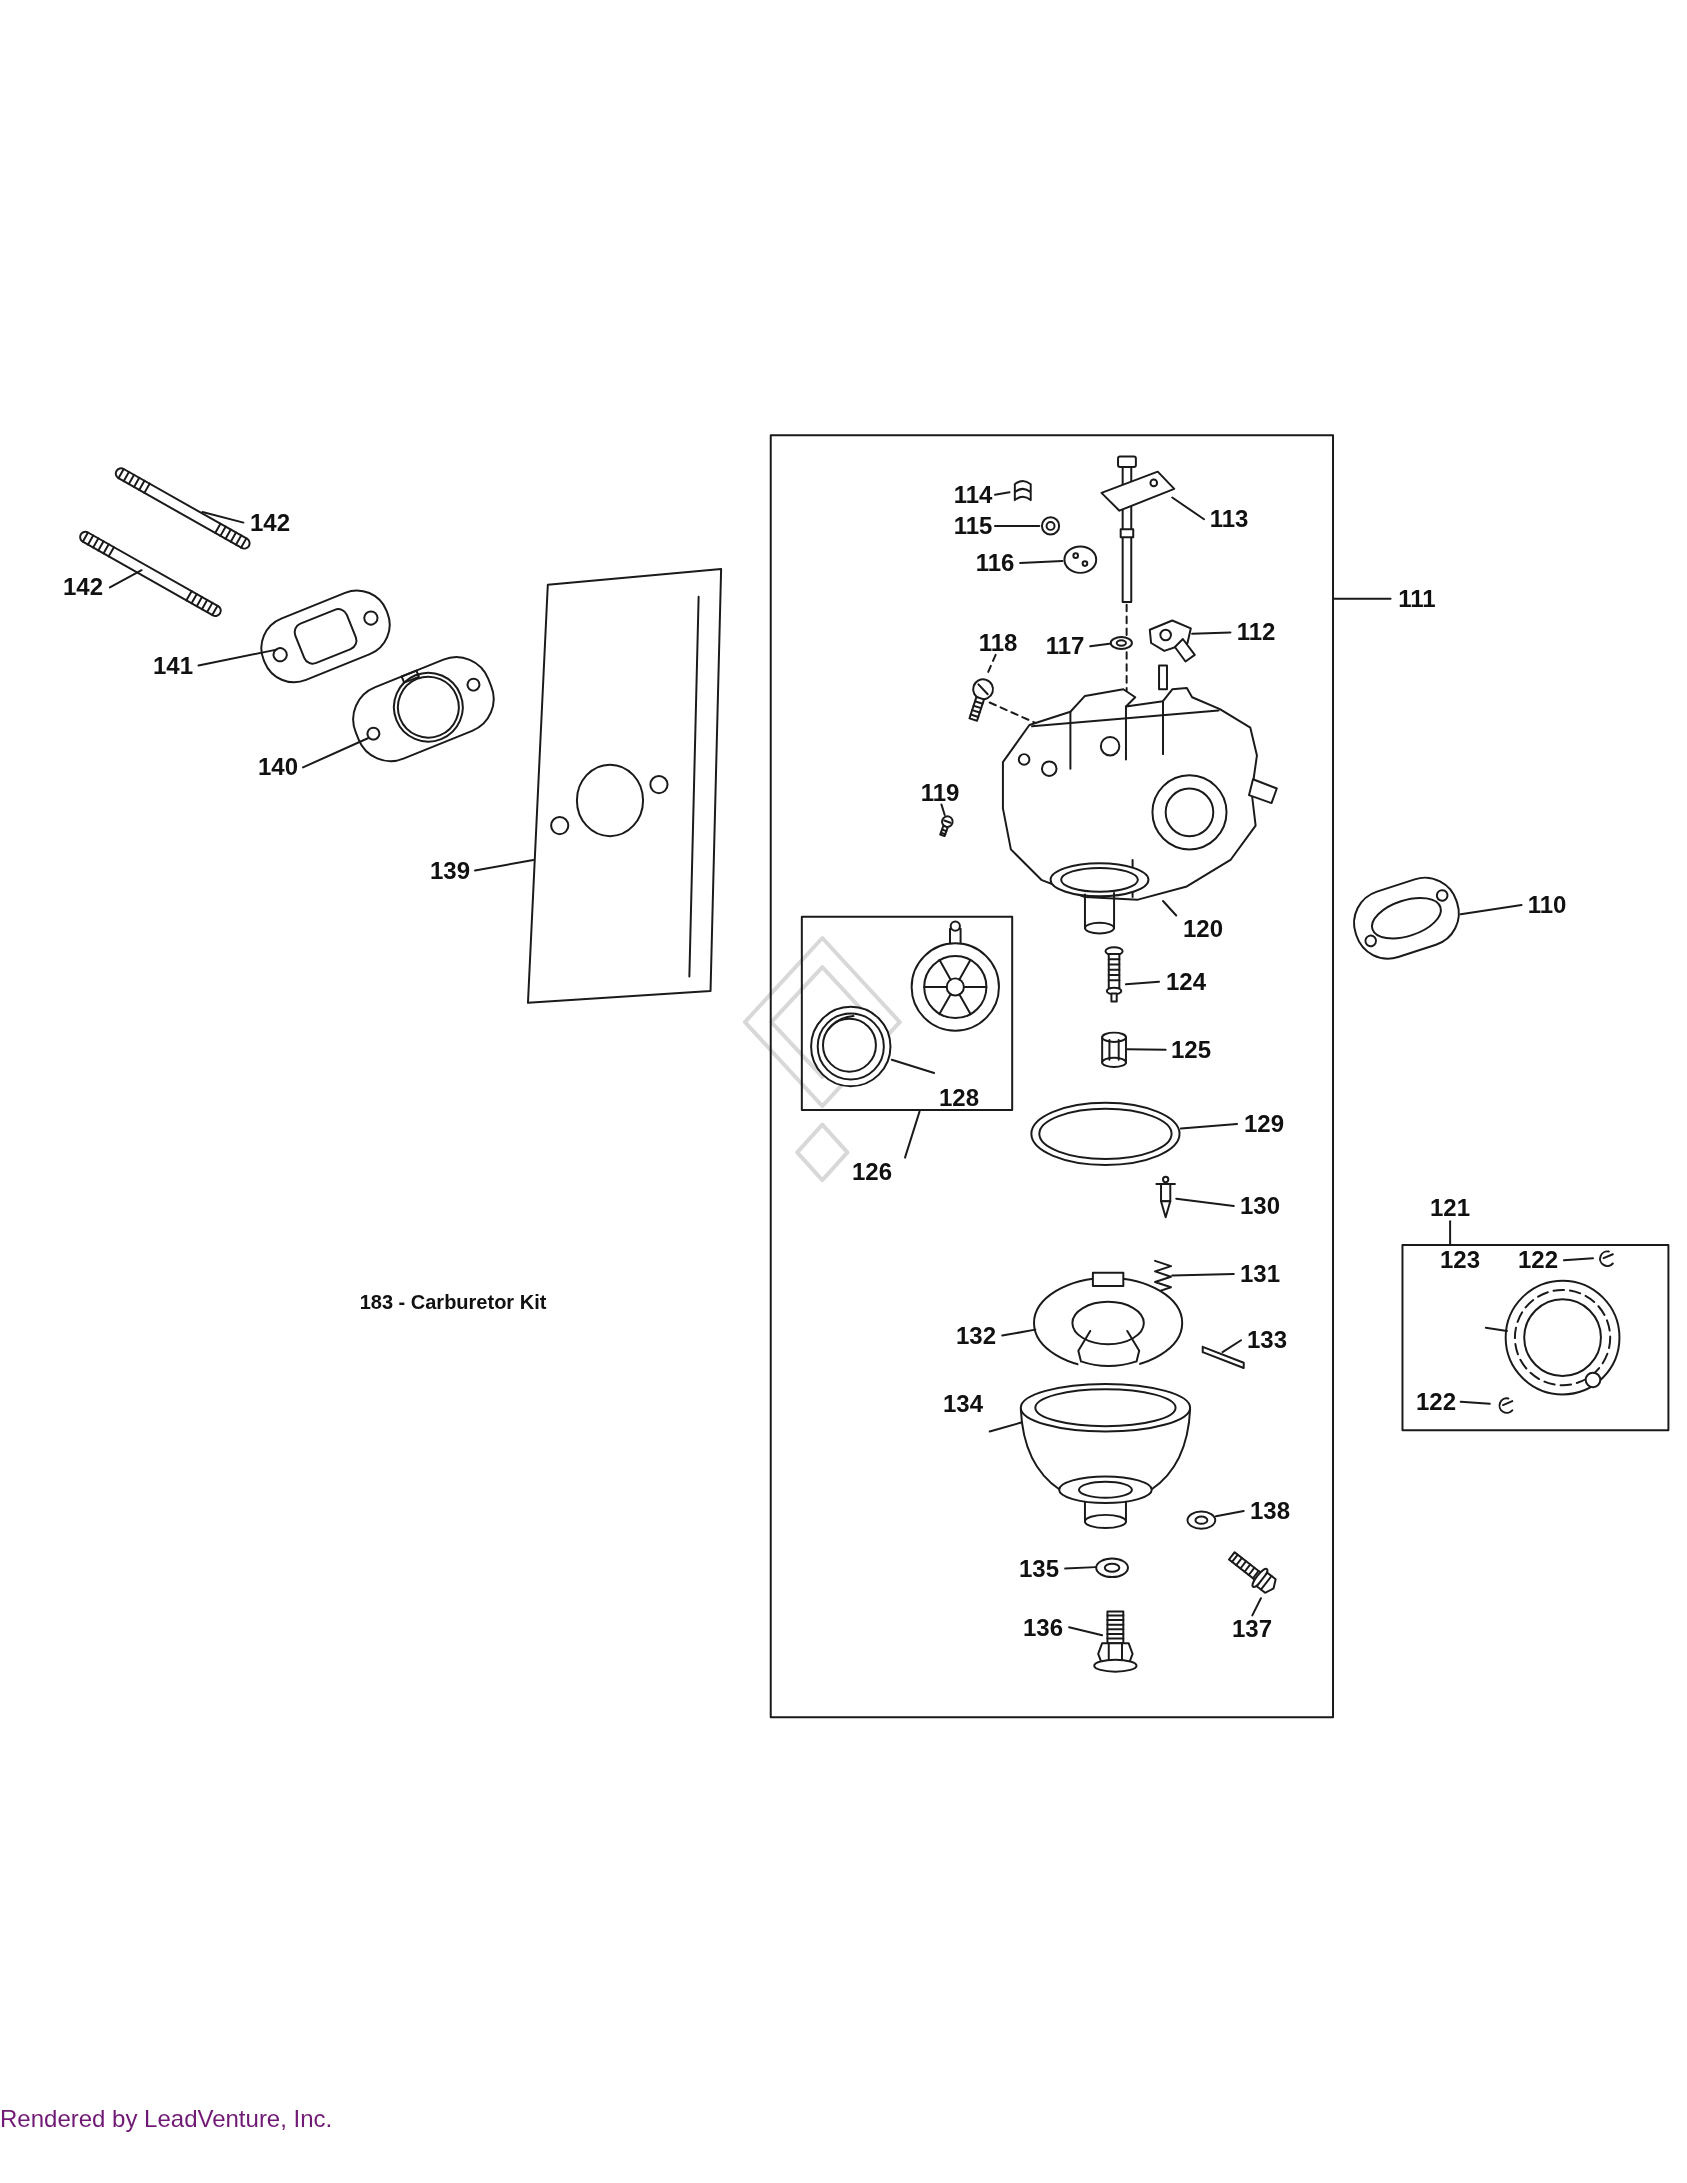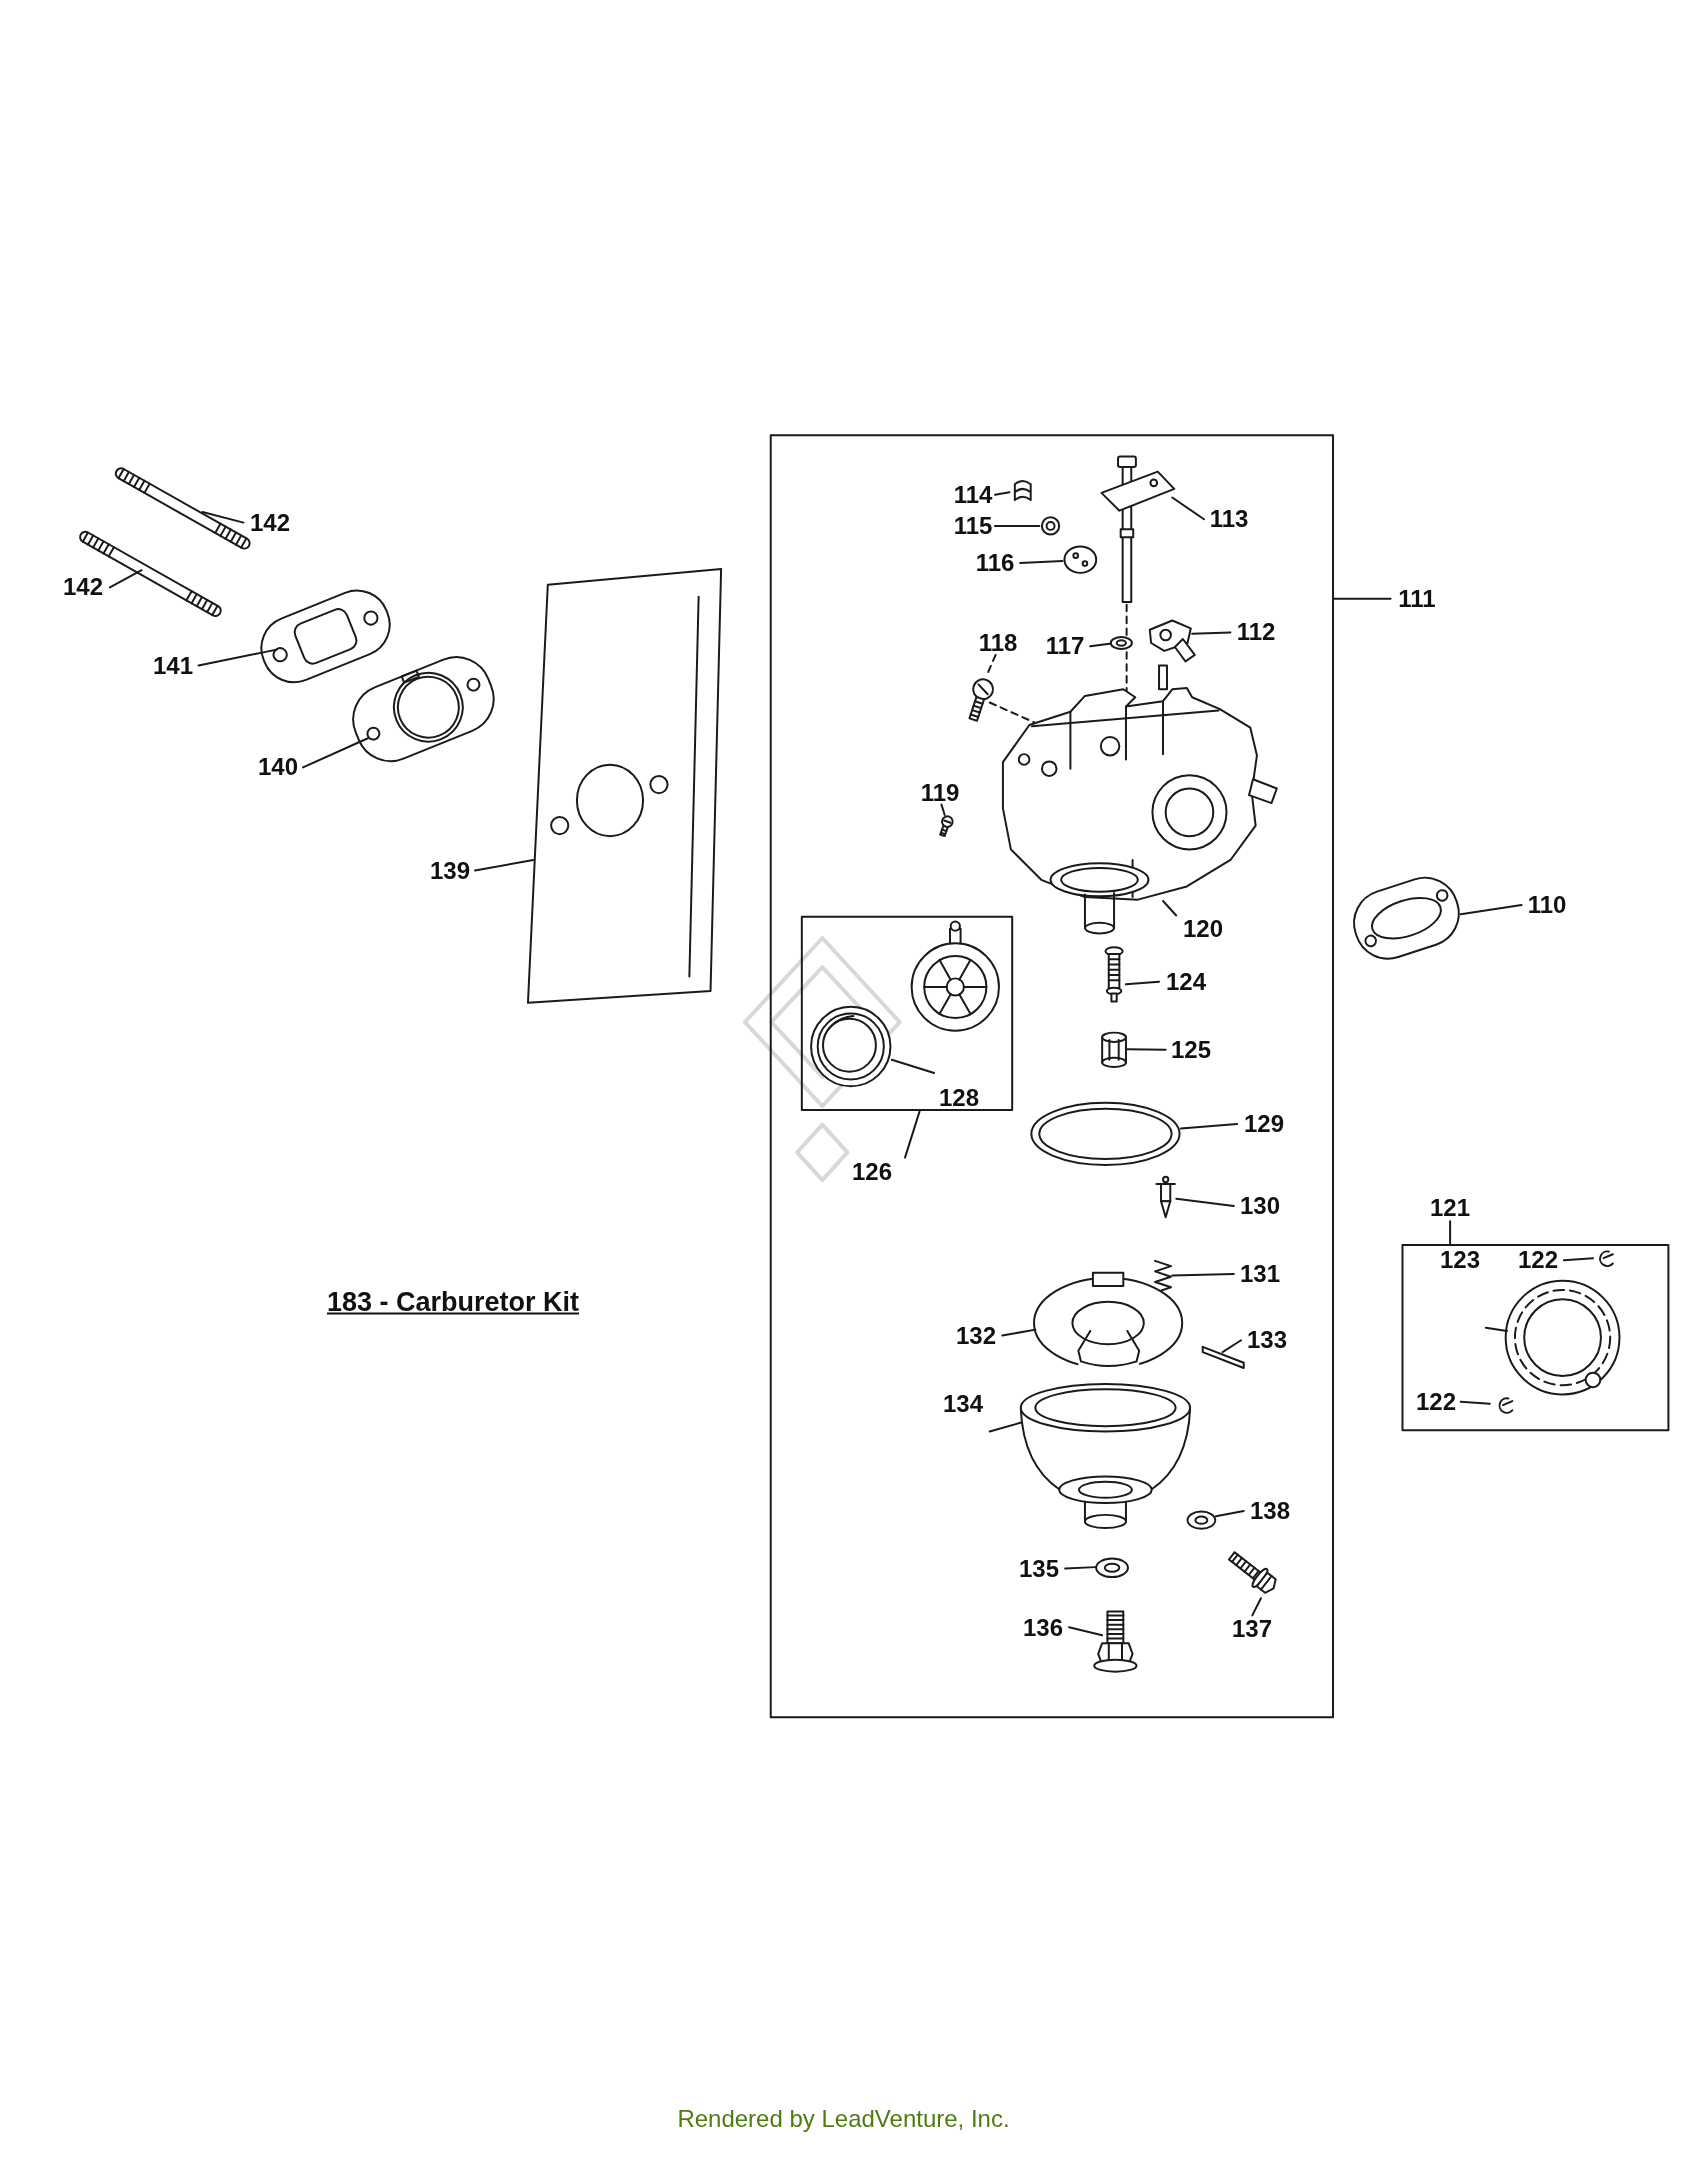--- a/index.html
+++ b/index.html
@@ -7,23 +7,23 @@
         font-family:"Liberation Sans",sans-serif;overflow:hidden;}
   .watermark-text{position:absolute;left:544px;top:1179px;font-size:41px;font-weight:bold;
         letter-spacing:21px;color:var(--wm,#ccc);white-space:nowrap;user-select:none;}
   svg.diagram{position:absolute;left:0;top:0;}
   .art{stroke:var(--line,#1a1a1a);stroke-width:3;fill:none;stroke-linecap:round;stroke-linejoin:round;}
   .fw{fill:#ffffff;}
   .gray{stroke:#d8d8d8;stroke-width:6;}
   .dash{stroke-dasharray:10 8;}
   .callout{position:absolute;transform:translate(-50%,-50%);font-weight:bold;font-size:24px;
         color:var(--label,#111);white-space:nowrap;}
-  .kit-label{position:absolute;transform:translate(-50%,-50%);font-weight:bold;font-size:27px;
-        color:var(--label,#111);white-space:nowrap;text-decoration:underline;}
-  .footer{position:absolute;left:0;right:0;top:2105px;text-align:center;font-size:24px;color:#4d7c0f;}
+  .kit-label{position:absolute;transform:translate(-50%,-50%);font-weight:bold;font-size:20px;
+        color:var(--label,#111);white-space:nowrap;}
+  .footer{position:absolute;left:0;right:0;top:2105px;text-align:left;font-size:24px;color:#701a75;}
 </style>
 </head>
 <body>
 
 <div class="page">
 
 
   <svg class="diagram" width="1687" height="2183" viewBox="0 0 2550 3300">
 
     <g class="art gray">

